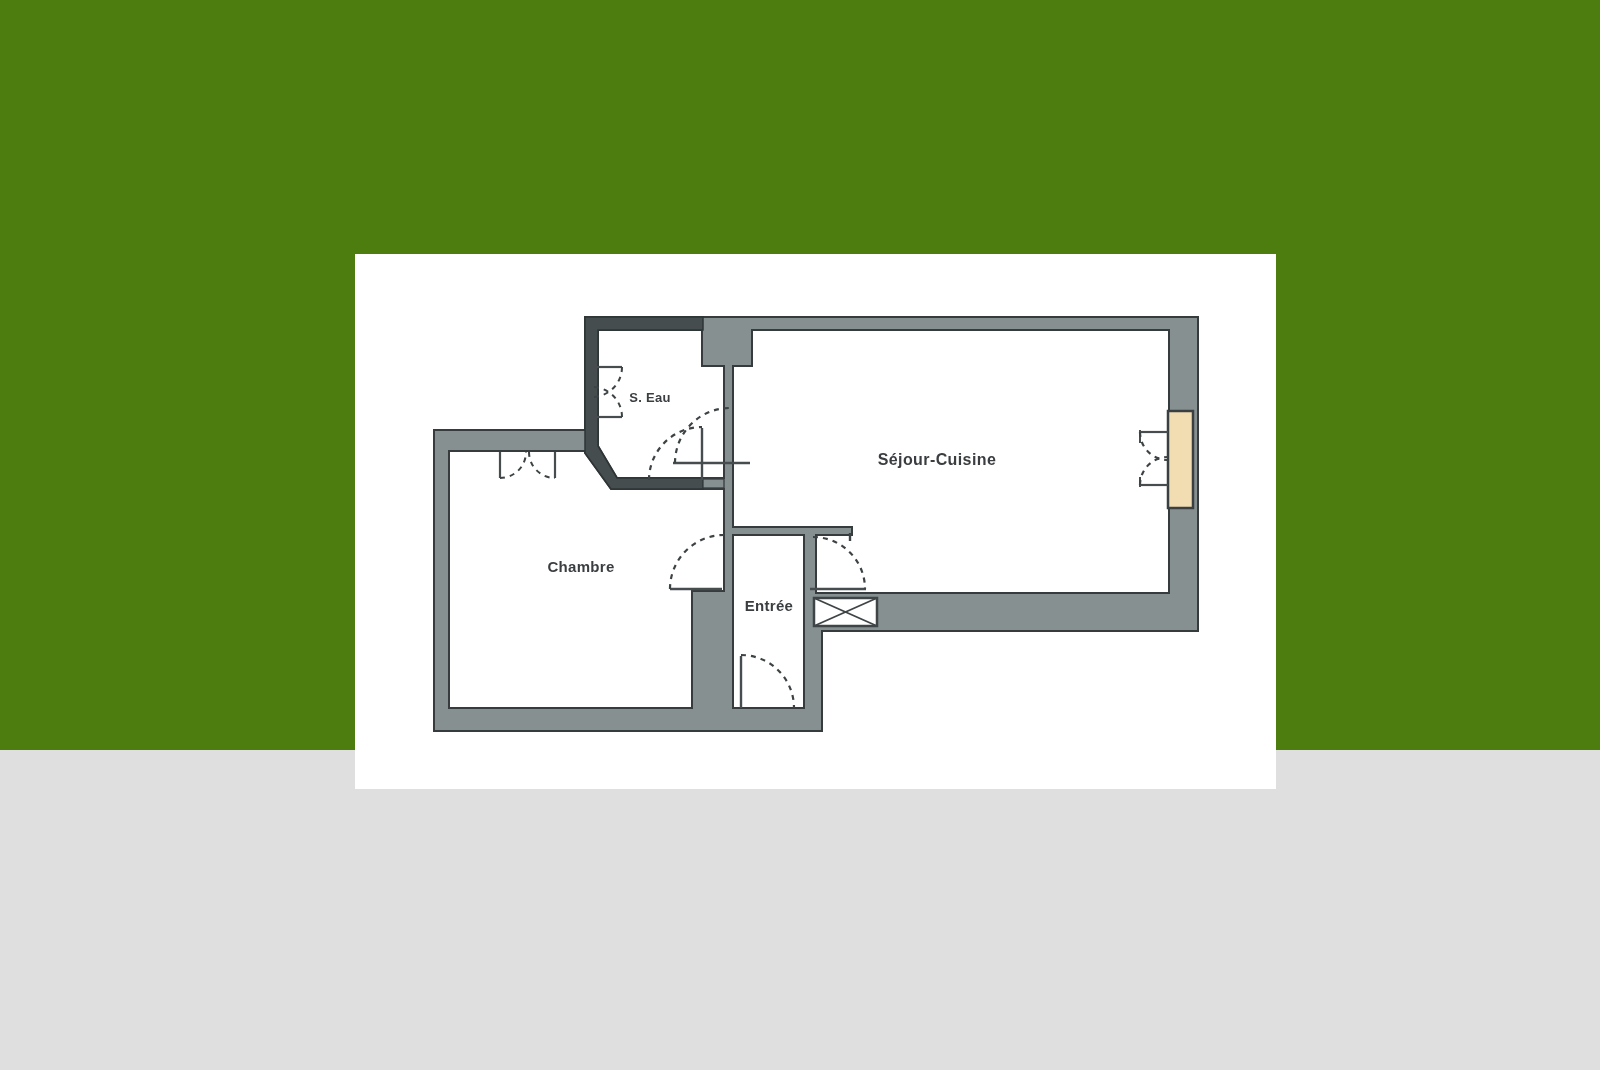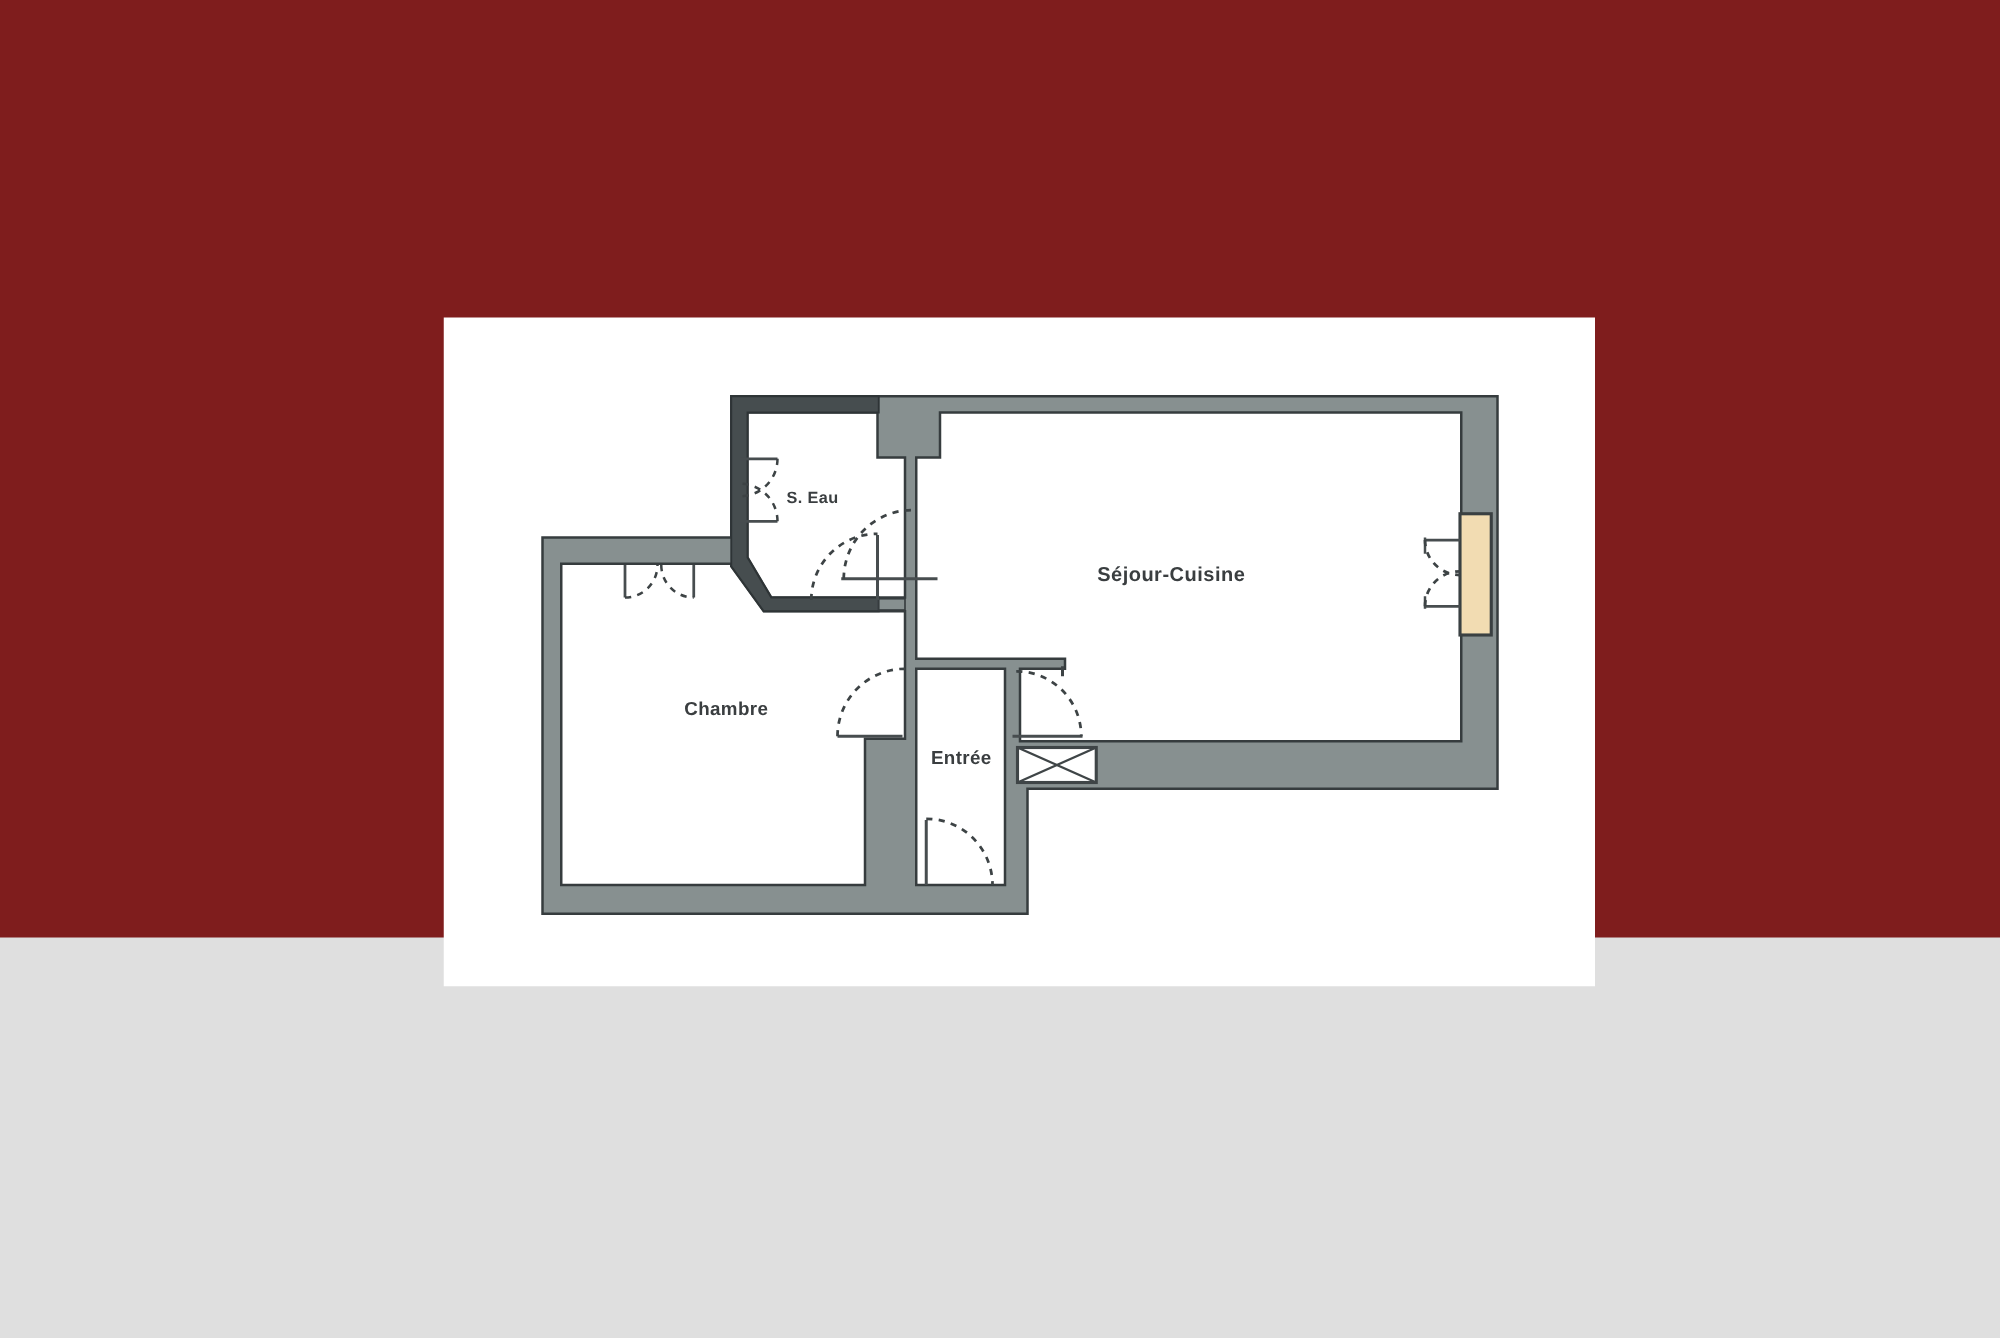--- a/index.html
+++ b/index.html
@@ -8,21 +8,21 @@
     width: 1600px;
     height: 1070px;
     background: #dfdfdf;
     overflow: hidden;
     font-family: "Liberation Sans", sans-serif;
   }
   .stage {
     position: relative;
     width: 1600px;
     height: 750px;
-    background: #7f1d1d;
+    background: #4d7c0f;
   }
   .page {
     position: absolute;
     left: 355px;
     top: 254px;
     width: 921px;
     height: 535px;
     background: #ffffff;
   }
   svg text {

